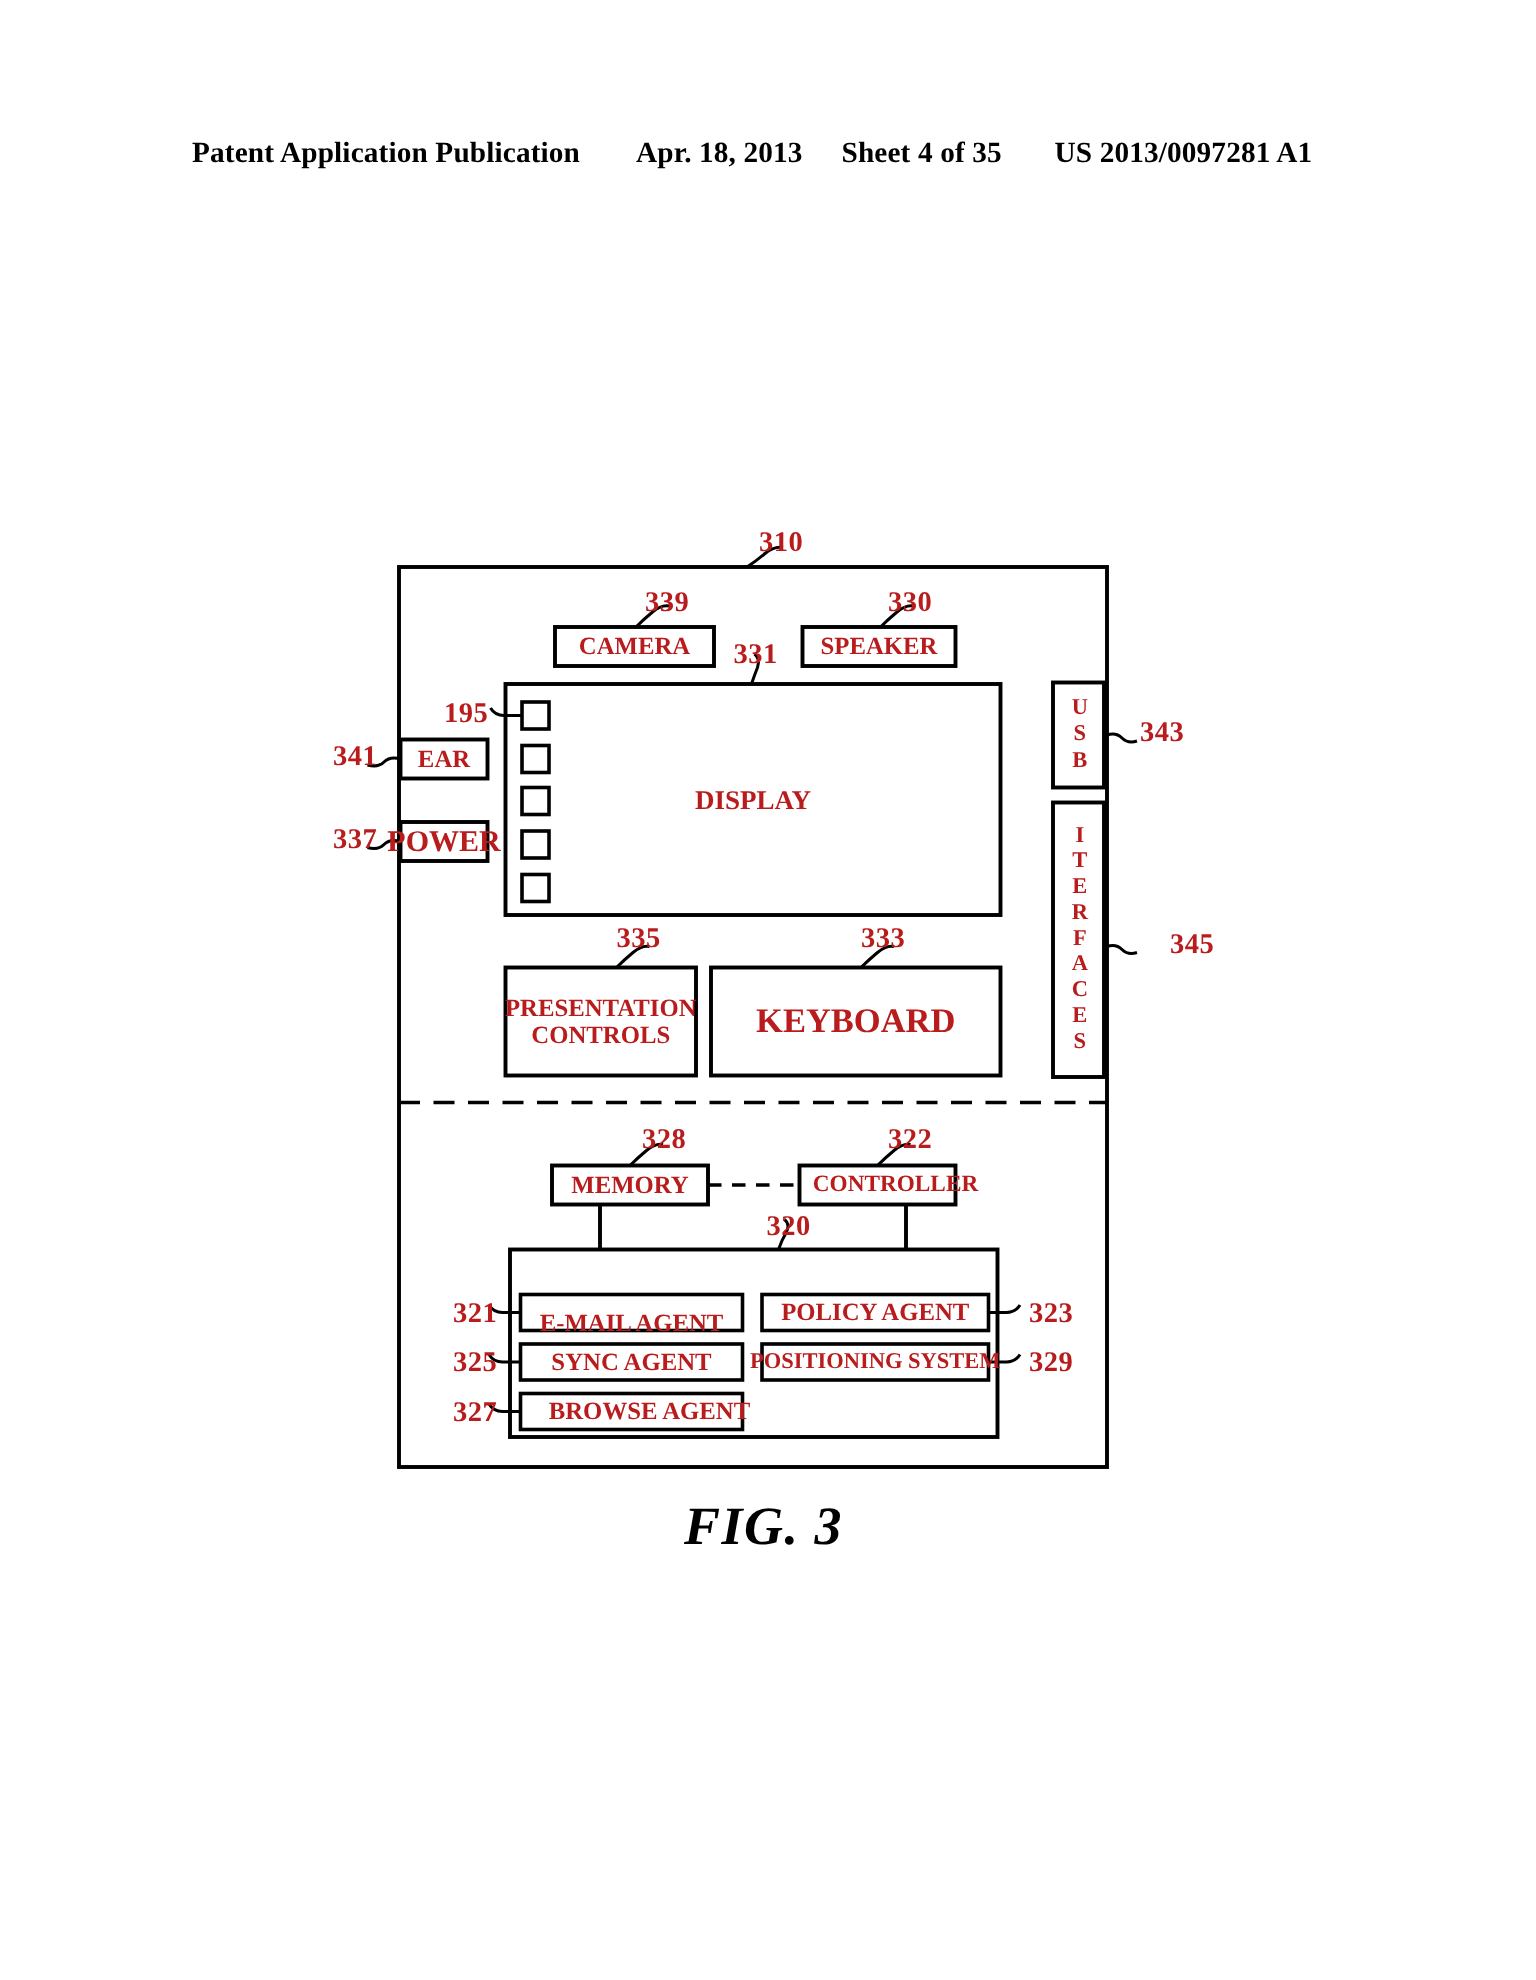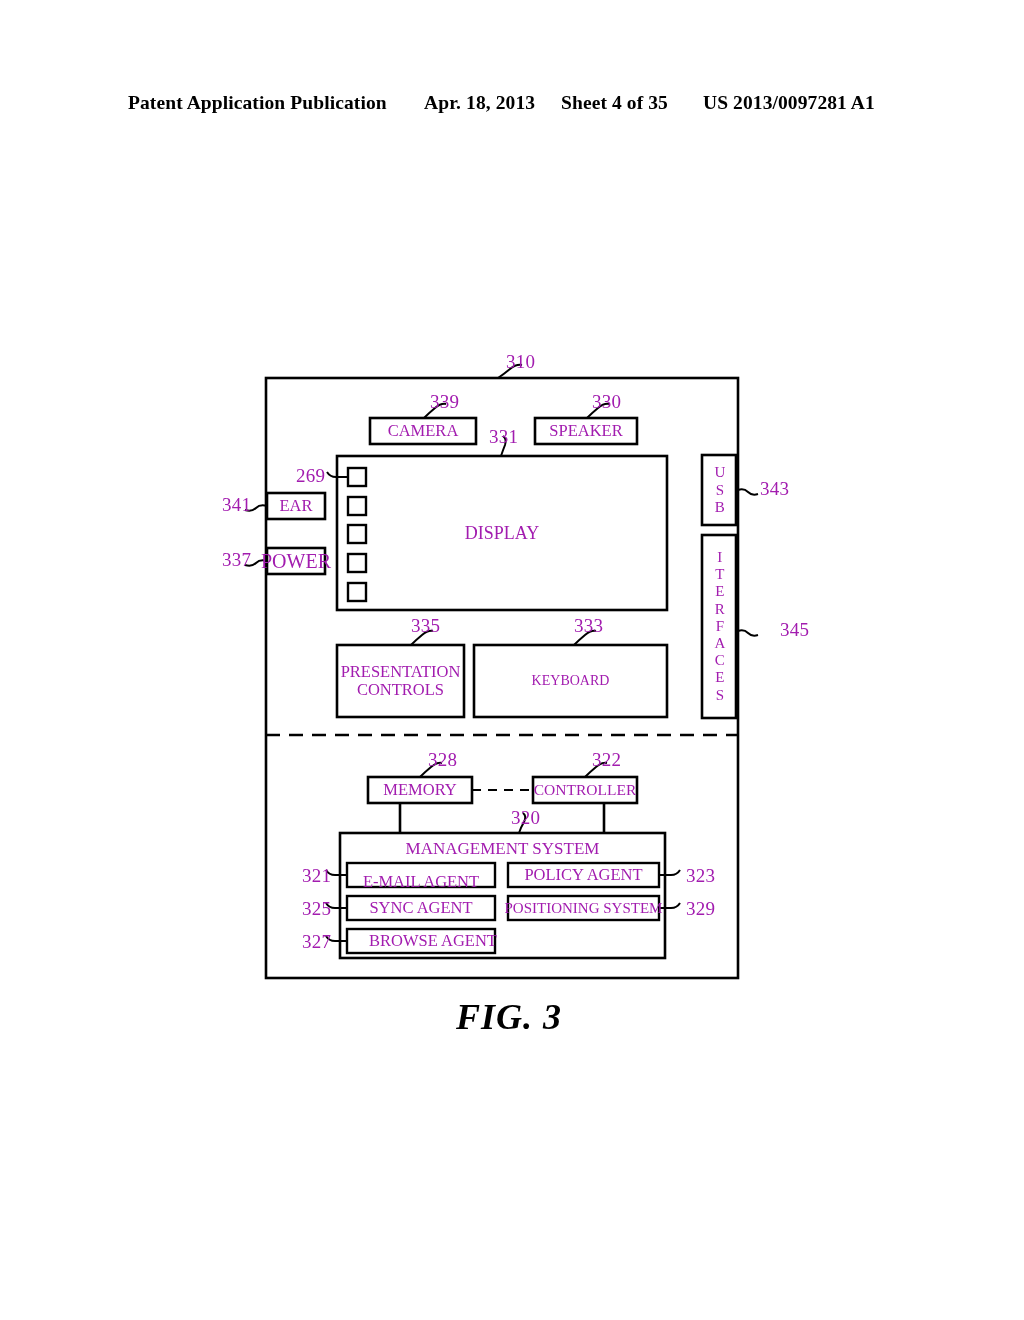--- a/index.html
+++ b/index.html
@@ -63,23 +63,24 @@
     position: absolute;
     left: 0;
     top: 0;
     display: block;
   }
 
   
   .lbl {
     position: absolute;
     font-family: "Liberation Serif", serif;
-    color: #a21caf;
+    color: #b91c1c;
     white-space: nowrap;
     line-height: 1;
+    font-weight: bold;
   }
   .box-label {
     font-size: 16.5px;
     text-align: center;
     line-height: 1.12;
   }
   .ref {
     font-size: 19px;
     letter-spacing: 0.3px;
   }
@@ -186,21 +187,21 @@
       <path d="M 659 875 h 12 q 6 0 9 -5" stroke-width="2"></path>
       <path d="M 659 908 h 12 q 6 0 9 -5" stroke-width="2"></path>
 
     </g>
   </svg>
 
   <div class="lbl ref" style="left:506px; top:352px;">310</div>
   <div class="lbl ref" style="left:430px; top:392px;">339</div>
   <div class="lbl ref" style="left:592px; top:392px;">330</div>
   <div class="lbl ref" style="left:489px; top:427px;">331</div>
-  <div class="lbl ref" style="left:296px; top:466px;">269</div>
+  <div class="lbl ref" style="left:296px; top:466px;">195</div>
   <div class="lbl ref" style="left:222px; top:495px;">341</div>
   <div class="lbl ref" style="left:222px; top:550px;">337</div>
   <div class="lbl ref" style="left:760px; top:479px;">343</div>
   <div class="lbl ref" style="left:780px; top:620px;">345</div>
   <div class="lbl ref" style="left:411px; top:616px;">335</div>
   <div class="lbl ref" style="left:574px; top:616px;">333</div>
   <div class="lbl ref" style="left:428px; top:750px;">328</div>
   <div class="lbl ref" style="left:592px; top:750px;">322</div>
   <div class="lbl ref" style="left:511px; top:808px;">320</div>
   <div class="lbl ref" style="left:302px; top:866px;">321</div>
@@ -225,27 +226,26 @@
 
   <div class="lbl vert-label centerbox" style="left:702px; top:535px; width:34px; height:183px;">
     <span style="writing-mode:vertical-rl; text-orientation:upright; letter-spacing:1.2px; font-size:15px;">ITERFACES</span>
   </div>
 
   <div class="lbl box-label centerbox" style="left:337px; top:645px; width:127px; height:72px; flex-direction:column;">
     <span>PRESENTATION</span>
     <span>CONTROLS</span>
   </div>
 
-  <div class="lbl box-label centerbox" style="left:474px; top:645px; width:193px; height:72px; font-size:14px;">KEYBOARD</div>
+  <div class="lbl box-label centerbox" style="left:474px; top:645px; width:193px; height:72px; font-size:23px;">KEYBOARD</div>
 
   <div class="lbl box-label centerbox" style="left:368px; top:777px; width:104px; height:26px;">MEMORY</div>
 
-  <div class="lbl box-label centerbox" style="left:533px; top:777px; width:104px; height:26px; font-size:15.5px;">CONTROLLER</div>
-
-  <div class="lbl box-label centerbox" style="left:340px; top:838px; width:325px; height:22px; font-size:17px;">MANAGEMENT SYSTEM</div>
+  <div class="lbl box-label centerbox" style="left:545px; top:777px; width:104px; height:26px; font-size:15.5px;">CONTROLLER</div>
+
 
   <div class="lbl box-label centerbox" style="left:347px; top:863px; width:148px; height:38px;">E-MAIL AGENT</div>
 
   <div class="lbl box-label centerbox" style="left:508px; top:863px; width:151px; height:24px;">POLICY AGENT</div>
 
   <div class="lbl box-label centerbox" style="left:347px; top:896px; width:148px; height:24px;">SYNC AGENT</div>
 
   <div class="lbl box-label centerbox" style="left:508px; top:896px; width:151px; height:24px; font-size:15px;">POSITIONING SYSTEM</div>
 
   <div class="lbl box-label centerbox" style="left:347px; top:929px; width:172px; height:24px;">BROWSE AGENT</div>

